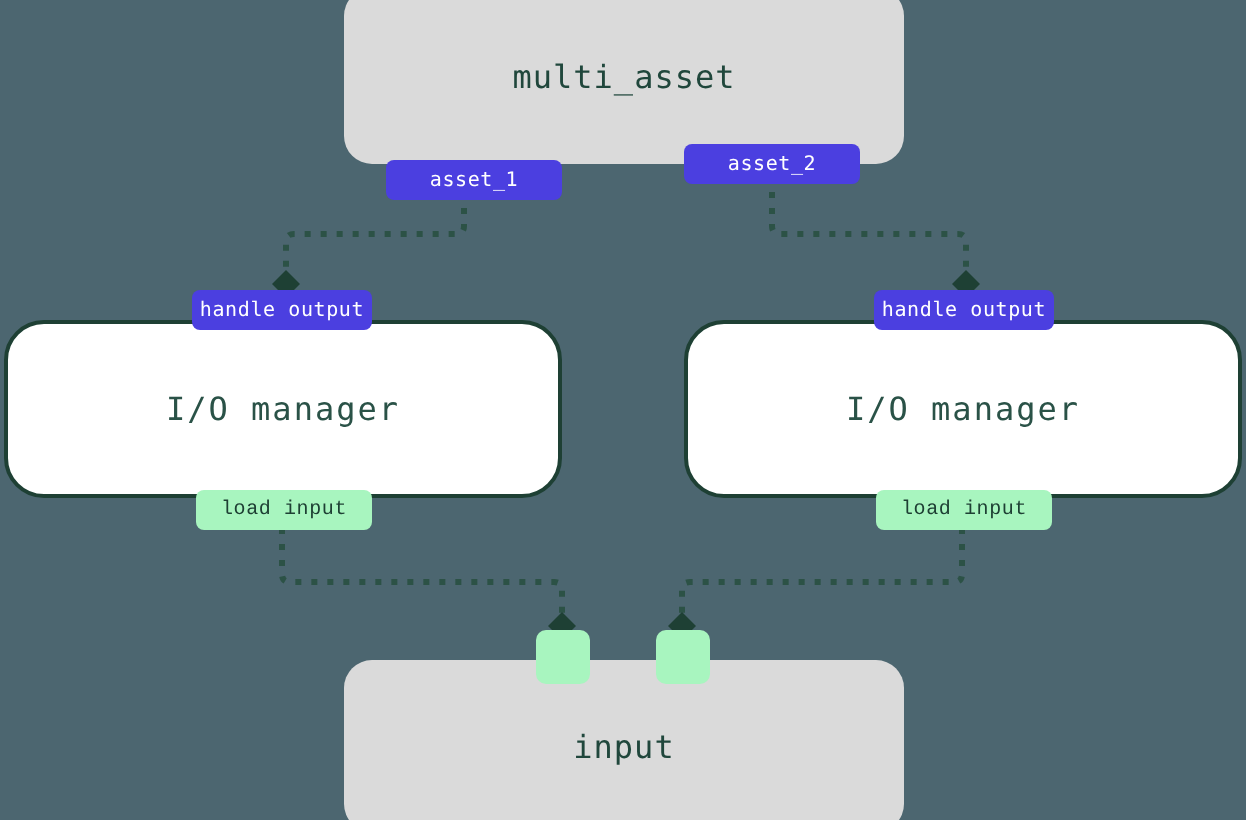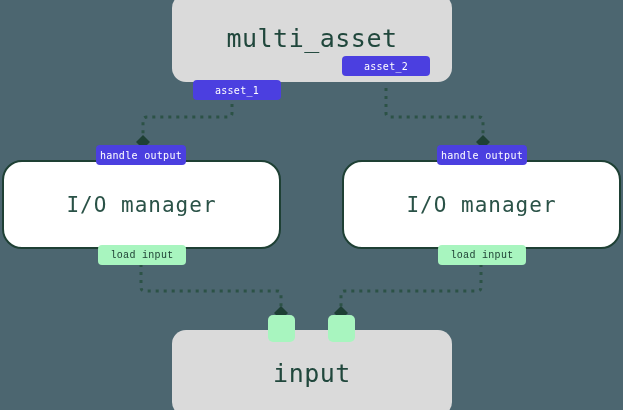--- a/index.html
+++ b/index.html
@@ -31,37 +31,37 @@
     position: absolute;
     background: #dadada;
     border-radius: 14px;
     box-sizing: border-box;
     display: flex;
     align-items: center;
     justify-content: center;
   }
   .node-title {
     color: #20473c;
-    font-size: 25px;
+    font-size: 16px;
     letter-spacing: 0.5px;
     white-space: nowrap;
   }
   .iomgr {
     position: absolute;
     background: #ffffff;
     border: 2px solid #1e4034;
     border-radius: 20px;
     box-sizing: border-box;
     display: flex;
     align-items: center;
     justify-content: center;
   }
   .iomgr-title {
     color: #2a5247;
-    font-size: 21px;
+    font-size: 16px;
     letter-spacing: 1px;
     white-space: nowrap;
   }
   .tag {
     position: absolute;
     display: flex;
     align-items: center;
     justify-content: center;
     border-radius: 4px;
     font-size: 10px;
@@ -105,21 +105,21 @@
   </svg>
 
   <div class="node" style="left:172px; top:-6px; width:280px; height:88px;">
     <span class="node-title">multi_asset</span>
   </div>
 
   <div class="tag tag-out" style="left:193px; top:80px; width:88px; height:20px;">
     <span>asset_1</span>
   </div>
 
-  <div class="tag tag-out" style="left:342px; top:56px; width:88px; height:20px;">
+  <div class="tag tag-out" style="left:342px; top:72px; width:88px; height:20px;">
     <span>asset_2</span>
   </div>
 
   <div class="iomgr" style="left:2px; top:160px; width:279px; height:89px;">
     <span class="iomgr-title">I/O manager</span>
   </div>
 
   <div class="iomgr" style="left:342px; top:160px; width:279px; height:89px;">
     <span class="iomgr-title">I/O manager</span>
   </div>

